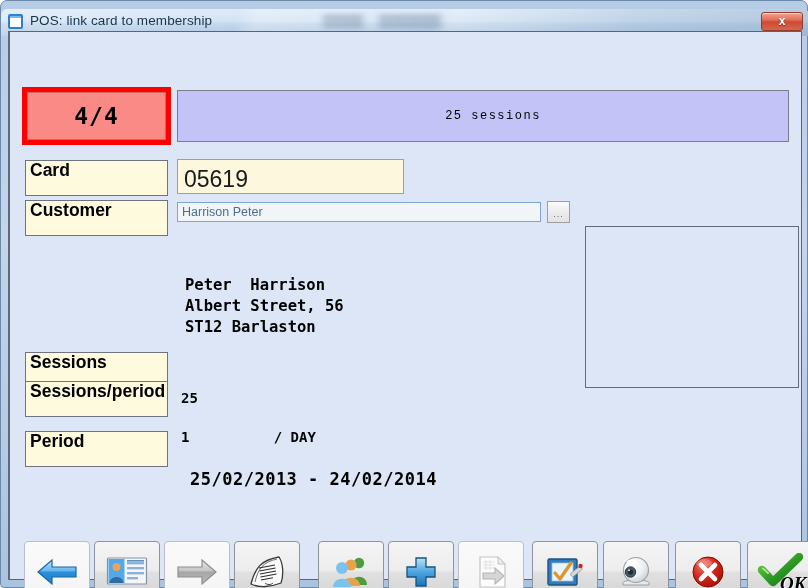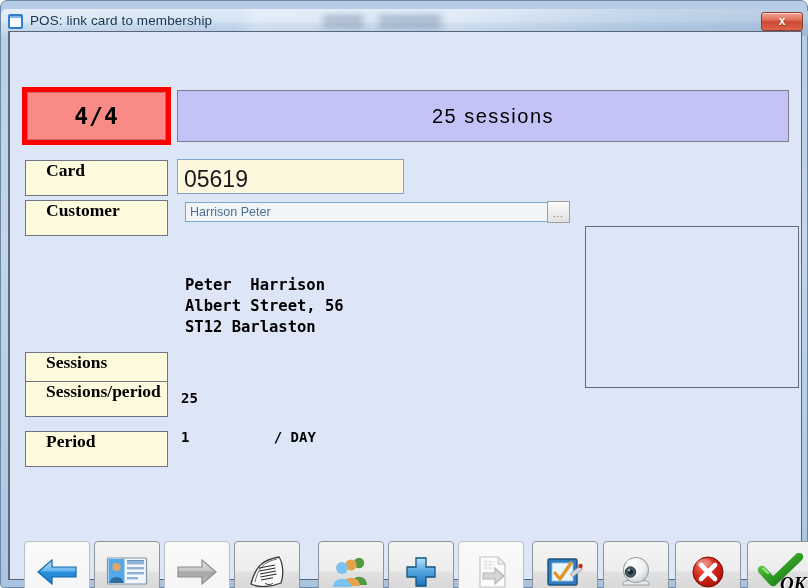--- a/index.html
+++ b/index.html
@@ -118,37 +118,37 @@
   #sessions-banner {
     position: absolute; left: 167px; top: 58px;
     width: 612px; height: 52px;
     box-sizing: border-box;
     background: #c3c3f8;
     border: 1px solid #7c7c8c;
   }
   #sessions-banner-text {
     position: absolute; left: 0; top: 0; right: 0; bottom: 0;
     display: flex; align-items: center; justify-content: center;
-    font-family: Liberation Sans, sans-serif;
-    font-size: 20px; color: #000;
+    font-family: Liberation Mono, monospace;
+    font-size: 12px; color: #000;
     letter-spacing: 1.5px;
     margin-left: 20px;
   }
 
   
   .field-label {
     position: absolute;
     box-sizing: border-box;
     background: #fdfade;
     border: 1px solid #6f7480;
-    font-family: Liberation Serif, serif;
+    font-family: Liberation Sans, sans-serif;
     font-weight: bold;
     font-size: 17.5px;
     color: #000;
-    padding-left: 20px;
+    padding-left: 4px;
     line-height: 1.05;
     overflow: hidden;
     white-space: nowrap;
   }
   #label-card     { left: 15px; top: 128px;  width: 143px; height: 36px; }
   #label-customer { left: 15px; top: 168px;  width: 143px; height: 36px; }
   #label-sessions { left: 15px; top: 320px;  width: 143px; height: 48px; }
   #label-sessper  { left: 15px; top: 349px;  width: 143px; height: 36px; }
   #label-period   { left: 15px; top: 399px;  width: 143px; height: 36px; }
 
@@ -169,21 +169,20 @@
     position: absolute; left: 167px; top: 170px;
     width: 364px; height: 20px;
     box-sizing: border-box;
     background: #f2f5f8;
     border: 1px solid #7da7d1;
     font-family: "Liberation Sans", sans-serif;
     font-size: 12.5px;
     color: #4d6f8f;
     padding: 0 0 0 4px;
     outline: none;
-    margin-left: 8px;
   }
   #customer-picker {
     position: absolute; left: 537px; top: 169px;
     width: 23px; height: 22px;
     box-sizing: border-box;
     background: linear-gradient(to bottom, #fbfbfb 0%, #ededed 50%, #e2e2e2 100%);
     border: 1px solid #9ba0a6;
     font-size: 9px;
     color: #5d6b5d;
     text-align: center;
@@ -306,20 +305,21 @@
     <div id="customer-picker">...</div>
 
     <div id="address-block">Peter  Harrison
 Albert Street, 56
 ST12 Barlaston</div>
 
     <div id="photo-panel"></div>
 
     <div class="value-mono" id="value-sessions">25</div>
     <div class="value-mono" id="value-sessper">1          / DAY</div>
+    <div class="value-mono" id="value-period">25/02/2013 - 24/02/2014</div>
 
     <div id="toolbar">
 
       <div class="tool-button flat" id="tb0">
         <span class="ico">
           <svg width="44" height="30" viewBox="0 0 44 30">
             <defs>
               <linearGradient id="gBlue" x1="0" y1="0" x2="0" y2="1">
                 <stop offset="0" stop-color="#bfe2fb"></stop>
                 <stop offset="0.45" stop-color="#65b6ee"></stop>

